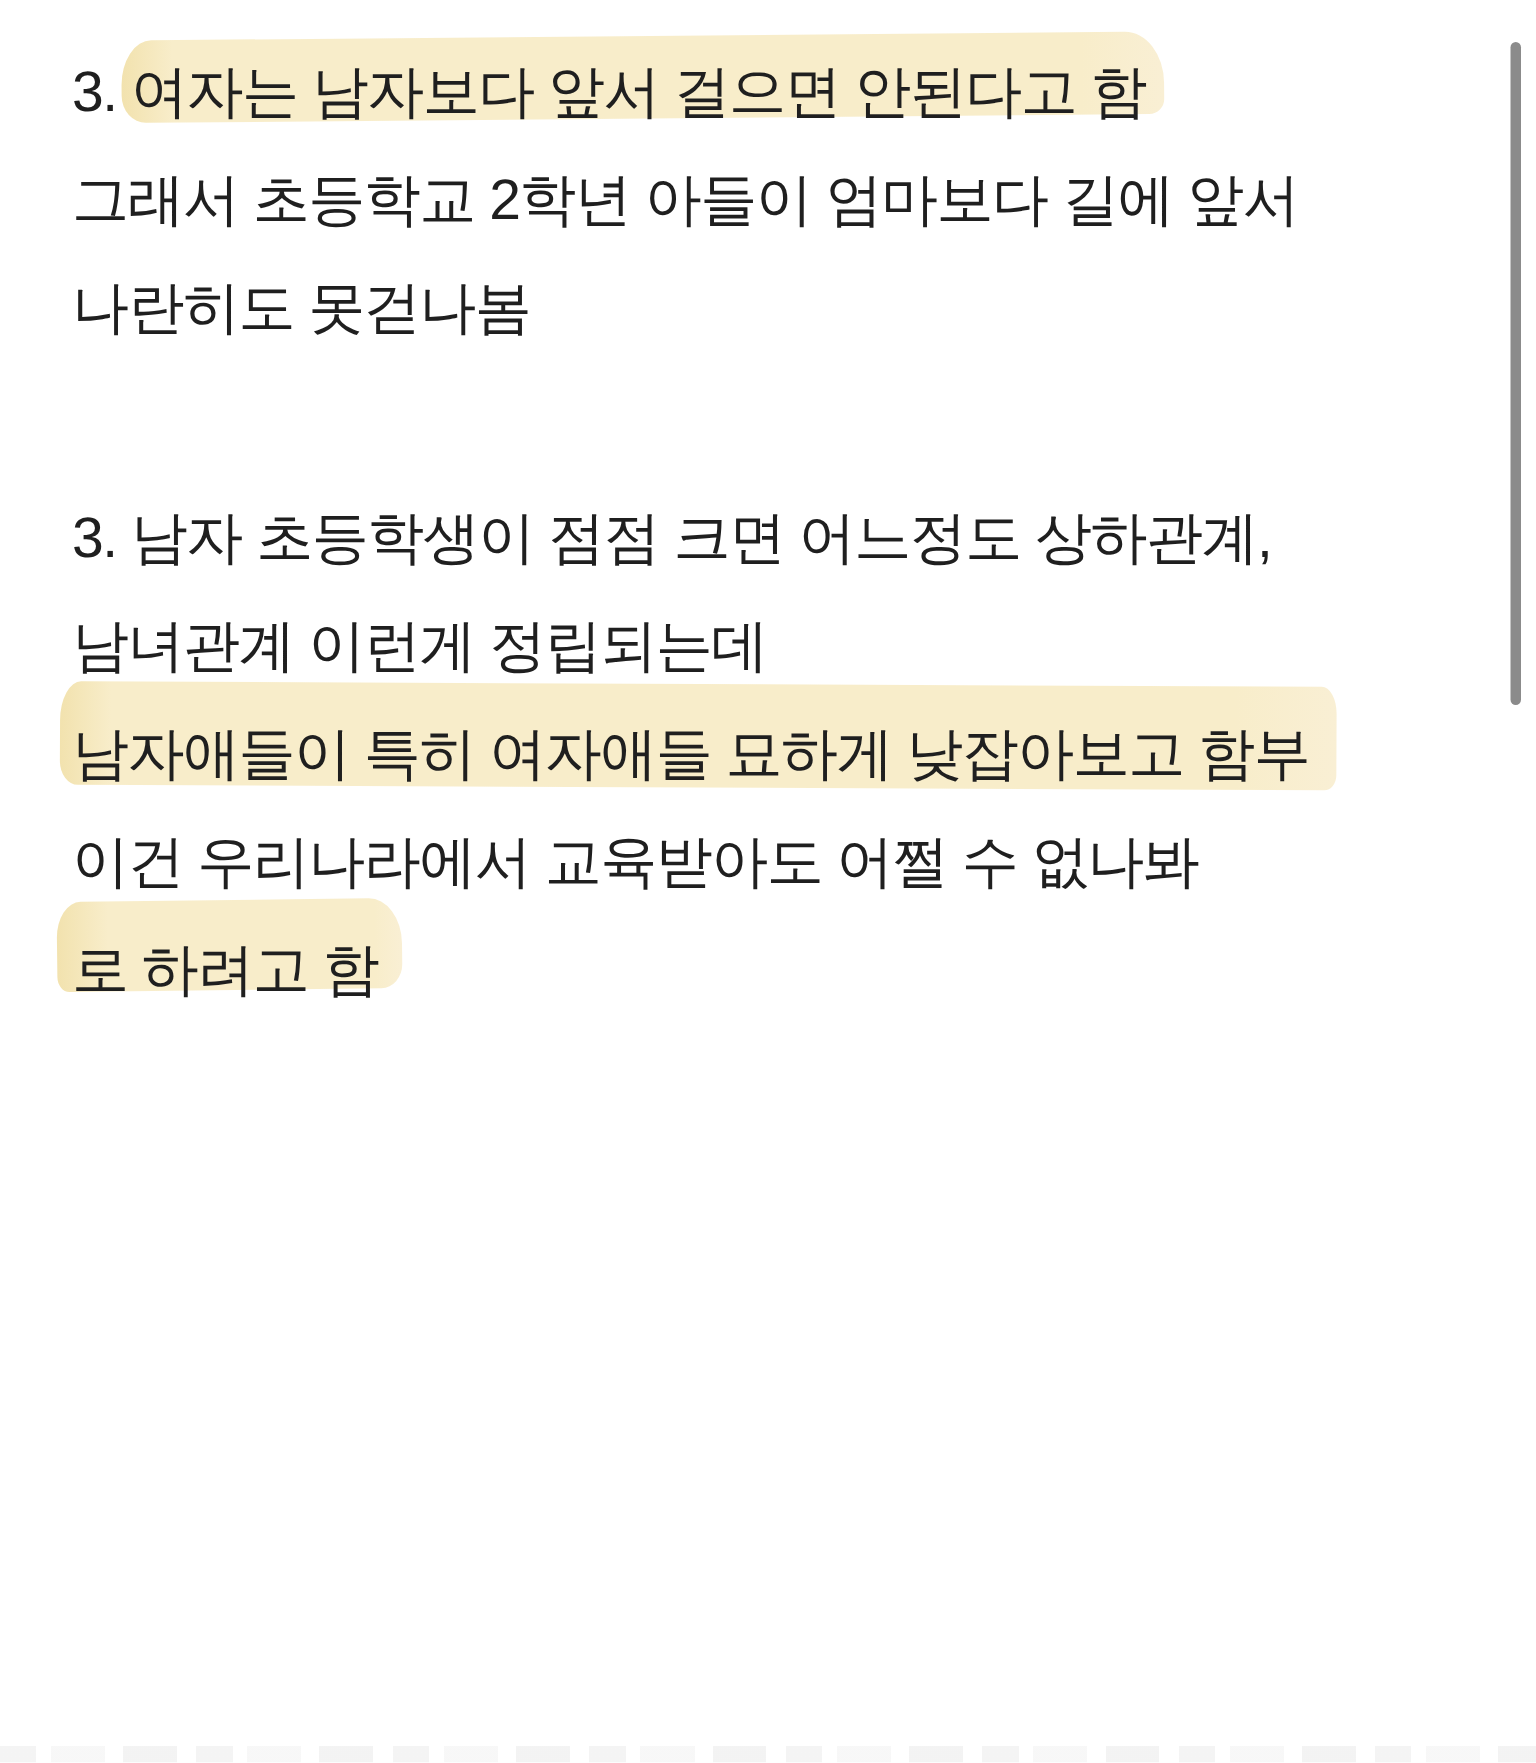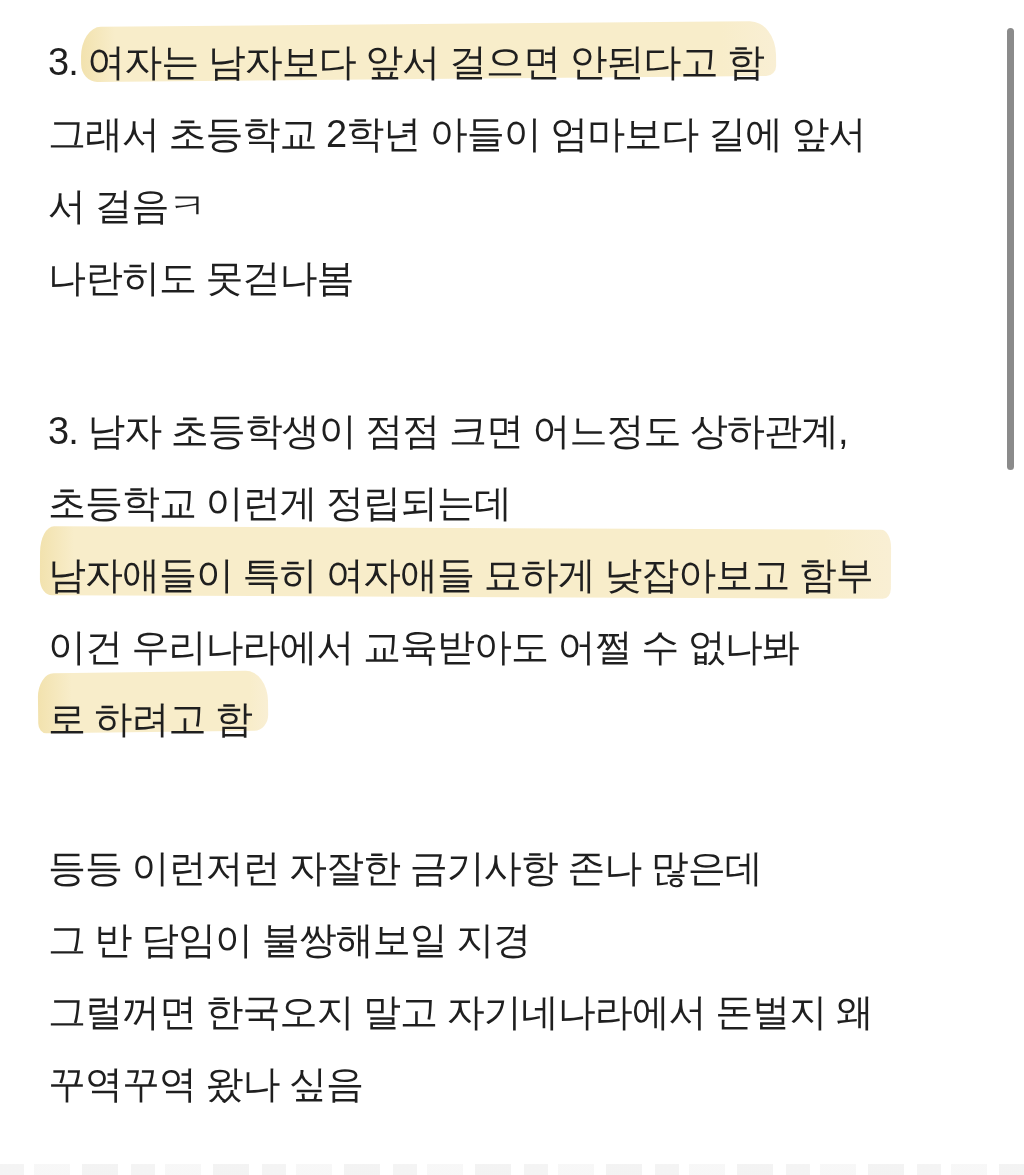--- a/index.html
+++ b/index.html
@@ -77,32 +77,25 @@
   }
 </style>
 </head>
 <body style="--page-bg: #ffffff; --text-color: #1f1f1f; --hl-color: #f8edca; --hl-dark: #f2e2ae; --hl-fade: #f9efd4; --scrollbar-color: #8b8b8b;">
 
 <div id="viewport">
   <div id="post-body">
       <div class="paragraph p0">
         <div class="line l0"><span class="plain">3. </span><span class="hl">여자는 남자보다 앞서 걸으면 안된다고 함</span></div>
         <div class="line l1"><span class="plain">그래서 초등학교 2학년 아들이 엄마보다 길에 앞서</span></div>
-        <div class="line l2"><span class="plain">서 걸음ㅋ</span></div>
         <div class="line l3"><span class="plain">나란히도 못걷나봄</span></div>
       </div>
       <div class="paragraph p1">
         <div class="line l0"><span class="plain">3. 남자 초등학생이 점점 크면 어느정도 상하관계,</span></div>
-        <div class="line l1"><span class="plain">초등학교 이런게 정립되는데</span></div>
+        <div class="line l1"><span class="plain">남녀관계 이런게 정립되는데</span></div>
         <div class="line l2"><span class="hl">남자애들이 특히 여자애들 묘하게 낮잡아보고 함부</span></div>
         <div class="line l4"><span class="plain">이건 우리나라에서 교육받아도 어쩔 수 없나봐</span></div>
         <div class="line l3"><span class="hl">로 하려고 함</span></div>
-      </div>
-      <div class="paragraph p2">
-        <div class="line l0"><span class="plain">등등 이런저런 자잘한 금기사항 존나 많은데</span></div>
-        <div class="line l1"><span class="plain">그 반 담임이 불쌍해보일 지경</span></div>
-        <div class="line l2"><span class="plain">그럴꺼면 한국오지 말고 자기네나라에서 돈벌지 왜</span></div>
-        <div class="line l3"><span class="plain">꾸역꾸역 왔나 싶음</span></div>
       </div>
     </div>
   <div id="scrollbar"></div>
   <div id="cropped-next-line"></div>
 </div>
 
 </body></html>

